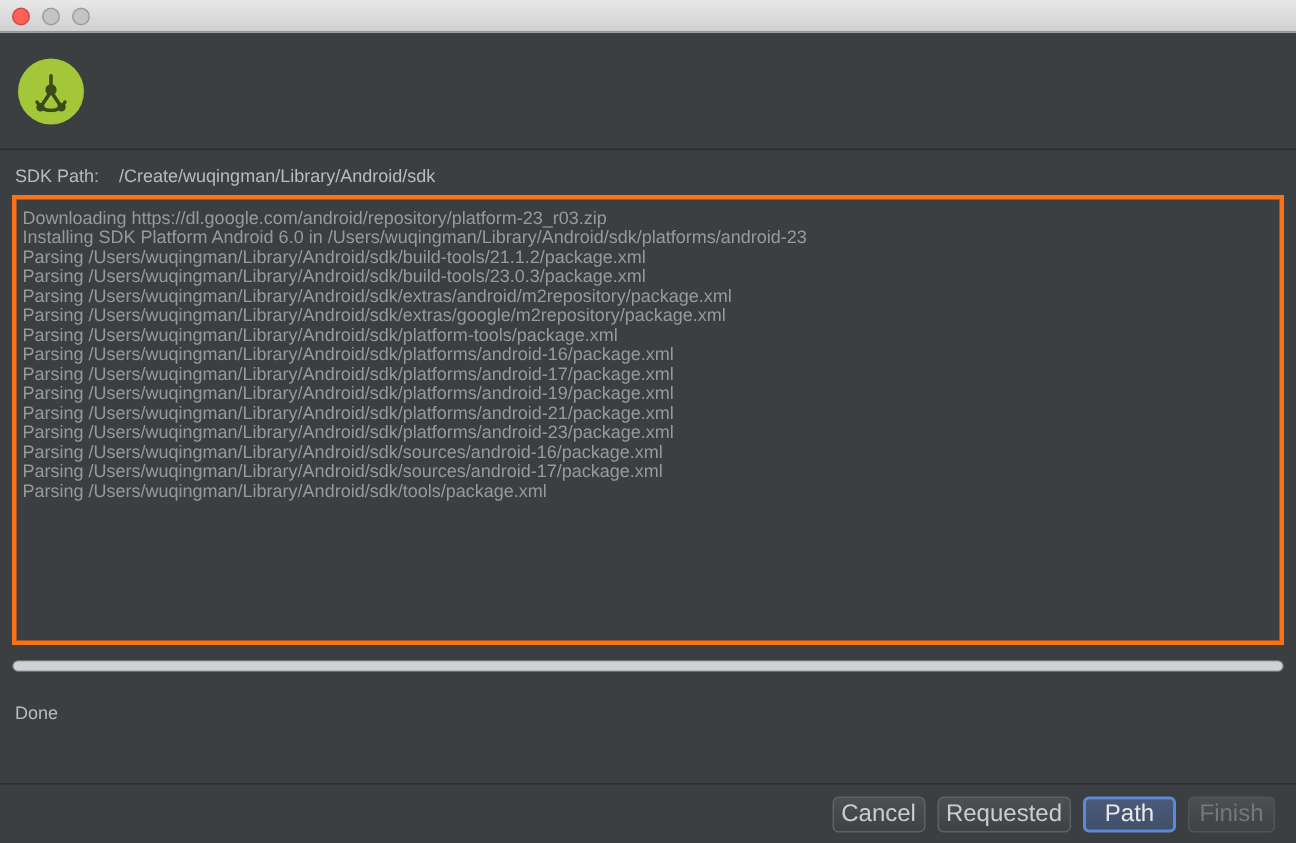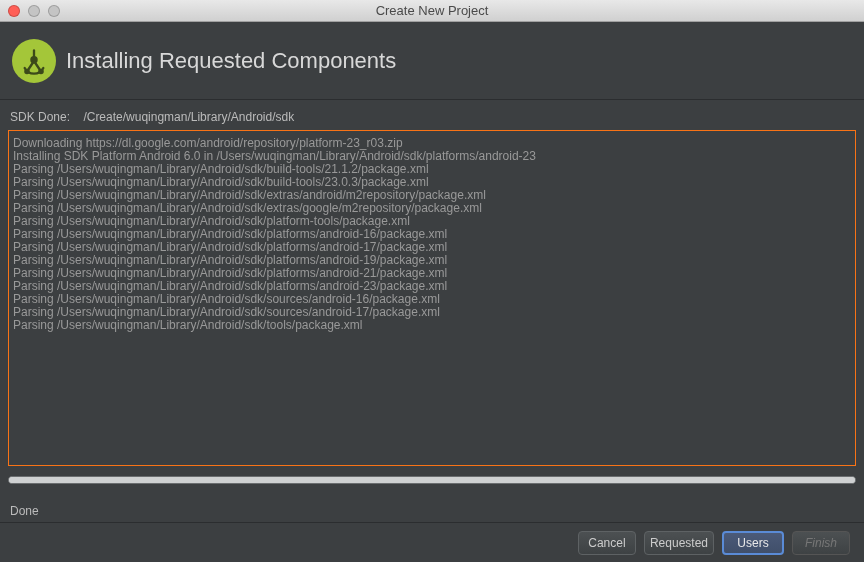--- a/index.html
+++ b/index.html
@@ -35,23 +35,23 @@
   }
   .logo { width: 44px; height: 44px; border-radius: 50%; background: #a4c639; display:flex; align-items:center; justify-content:center; }
   .logo svg { width: 28px; height: 28px; }
   .header-title { font-size: 22px; color: #d8d8d8; font-weight: 400; }
 
   .sdk-row { font-size: 12px; color: #bbbbbb; padding: 10px 10px 6px 10px; }
   .sdk-row .label { margin-right: 10px; }
 
   .logbox {
     margin: 0 8px;
-    border: 1px solid #f97316;
+    border: 3px solid #f97316;
     background: #3c3f41;
-    height: 336px;
+    height: 300px;
     padding: 6px 4px;
     font-size: 12px;
     line-height: 13px;
     color: #999999;
     font-family: "Lucida Grande","Helvetica Neue",Arial,sans-serif;
     white-space: pre;
     overflow: hidden;
   }
 
   .progress {
@@ -65,58 +65,56 @@
   .done-label { font-size: 12px; margin: 20px 10px; color: #bbbbbb; }
 
   .footer {
     position: absolute; bottom: 0; left:0; right:0;
     height: 40px; border-top: 1px solid #2b2d2f;
     display:flex; justify-content:flex-end; align-items:center;
     padding: 0 14px; gap: 8px; background:#3c3f41;
   }
   .btn {
     min-width: 58px; height: 24px; padding: 0 5px;
-    font-size: 12px; color: #cccccc;
+    font-size: 16px; color: #cccccc;
     background: linear-gradient(#4c5052,#3e4244);
     border: 1px solid #5e6264; border-radius: 4px;
     display:flex; align-items:center; justify-content:center;
     cursor: pointer;
   }
   .btn.primary { border: 2px solid #5a8bd6; background: linear-gradient(#4b5a78,#404f6a); color:#e8e8e8; min-width:62px; }
-  .btn.disabled { color:#777; border-color:#555; cursor:default;font-style:italic; }
+  .btn.disabled { color:#777; border-color:#555; cursor:default; }
 </style>
 </head>
 <body>
 
 <div class="titlebar">
   <div class="traffic">
     <div class="dot close"></div>
     <div class="dot min"></div>
     <div class="dot max"></div>
   </div>
-  <div class="titlebar-title">Create New Project</div>
 </div>
 
 <div class="header">
   <div class="logo">
     <svg viewBox="0 0 24 24" fill="none" stroke="#3c4a1a" stroke-width="2" stroke-linecap="round">
       <path d="M12 3 v7"></path>
       <circle cx="12" cy="11" r="2.2" fill="#3c4a1a"></circle>
       <path d="M12 12 L6 21"></path>
       <path d="M12 12 L18 21"></path>
       <circle cx="6" cy="21" r="1.4" fill="#3c4a1a"></circle>
       <circle cx="18" cy="21" r="1.4" fill="#3c4a1a"></circle>
       <path d="M4 18 a9 9 0 0 0 16 0" stroke="#3c4a1a"></path>
     </svg>
   </div>
-  <div class="header-title">Installing Requested Components</div>
 </div>
 
 <div class="sdk-row">
-  <span class="label">SDK Done:</span>
+  <span class="label">SDK Path:</span>
   <span>/Create/wuqingman/Library/Android/sdk</span>
 </div>
 
 <div class="logbox" id="logbox">Downloading https://dl.google.com/android/repository/platform-23_r03.zip
 Installing SDK Platform Android 6.0 in /Users/wuqingman/Library/Android/sdk/platforms/android-23
 Parsing /Users/wuqingman/Library/Android/sdk/build-tools/21.1.2/package.xml
 Parsing /Users/wuqingman/Library/Android/sdk/build-tools/23.0.3/package.xml
 Parsing /Users/wuqingman/Library/Android/sdk/extras/android/m2repository/package.xml
 Parsing /Users/wuqingman/Library/Android/sdk/extras/google/m2repository/package.xml
 Parsing /Users/wuqingman/Library/Android/sdk/platform-tools/package.xml
@@ -130,15 +128,15 @@
 Parsing /Users/wuqingman/Library/Android/sdk/tools/package.xml</div>
 
 <div class="progress">
   <div class="progress-inner" id="progress-inner" style="width: 100%;"></div>
 </div>
 <div class="done-label">Done</div>
 
 <div class="footer">
   <div class="btn">Cancel</div>
   <div class="btn">Requested</div>
-  <div class="btn primary">Users</div>
+  <div class="btn primary">Path</div>
   <div class="btn disabled">Finish</div>
 </div>
 
 </body></html>

